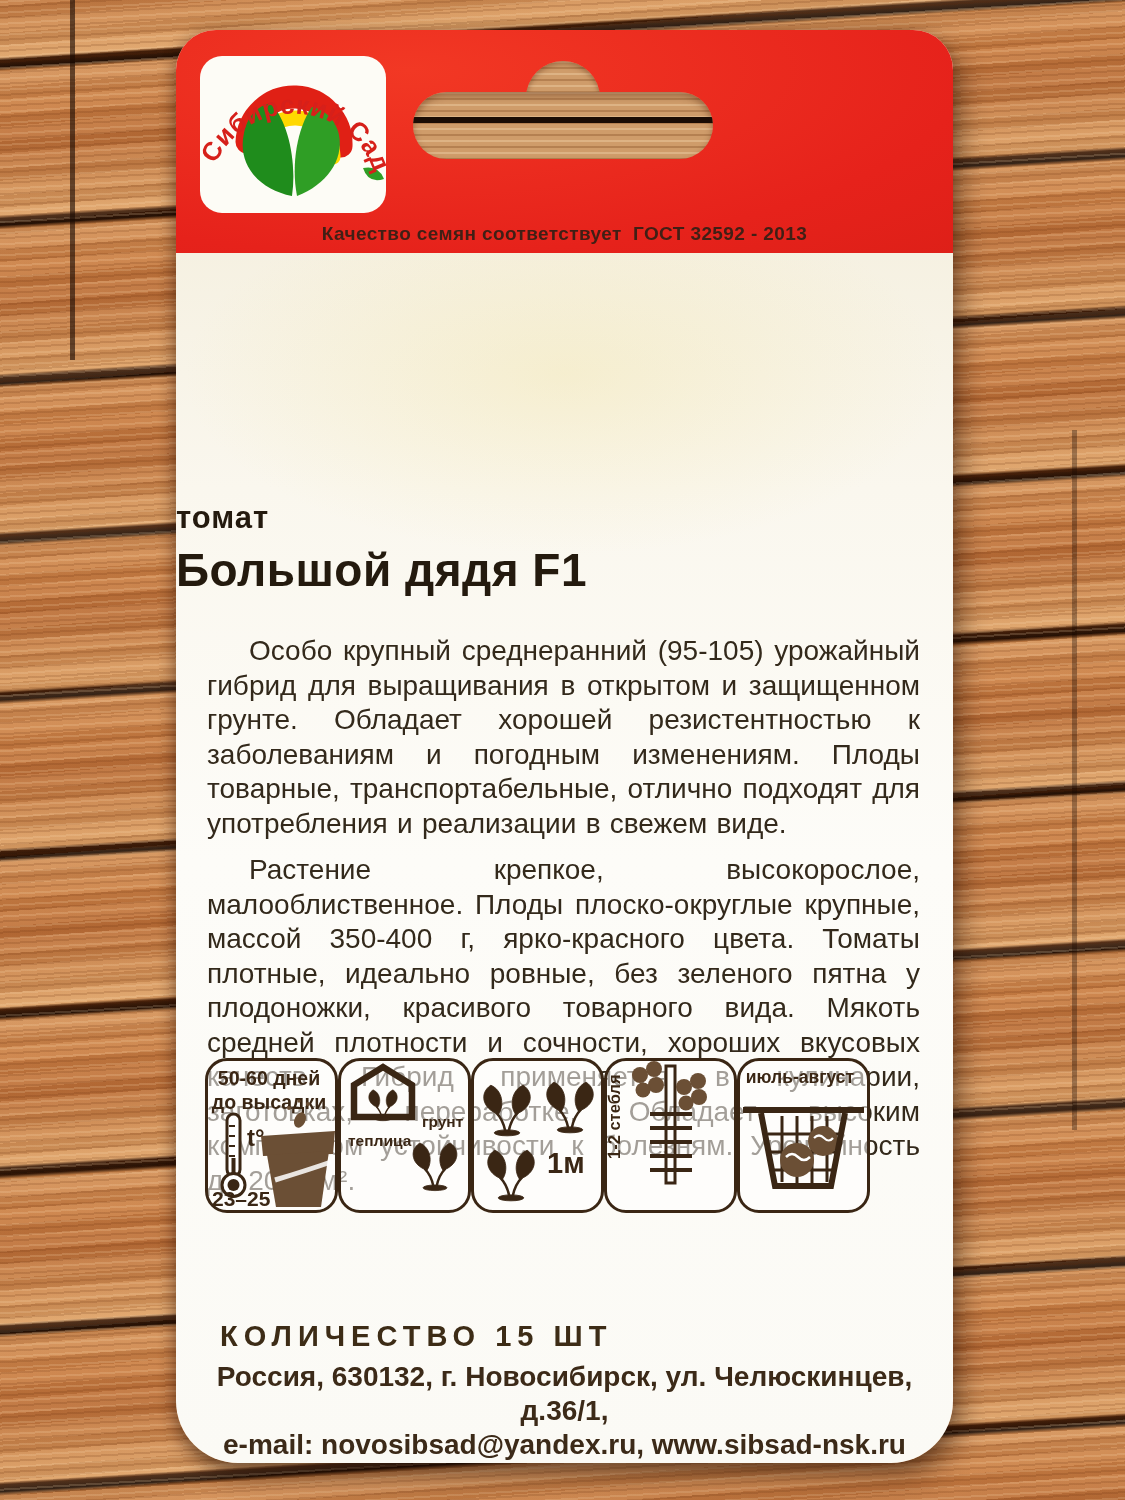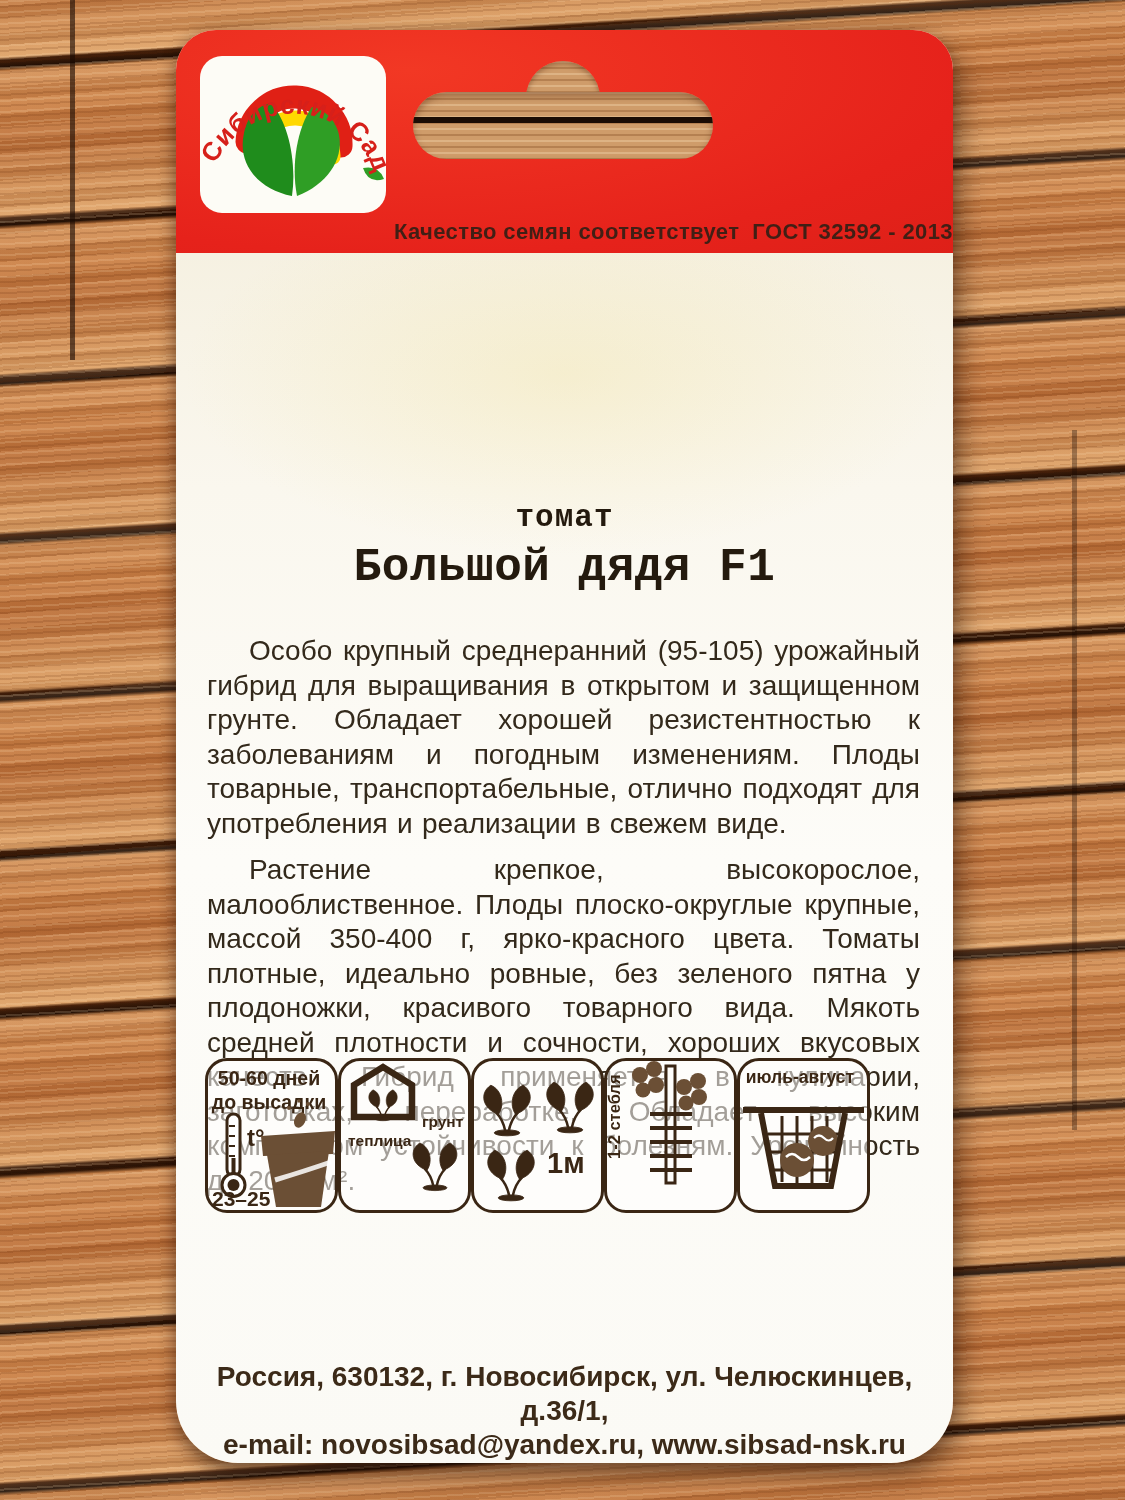--- a/index.html
+++ b/index.html
@@ -30,41 +30,41 @@
     background:
       radial-gradient(ellipse 70% 18% at 50% 24%, rgba(240,224,150,.30), rgba(240,224,150,0) 70%),
       linear-gradient(180deg,#f2ebd3 0,#f5f0e0 13%,#faf7ee 32%,#fdfcf8 58%,#fbfaf5 100%);
     box-shadow:9px 13px 26px rgba(32,11,0,.45), -4px 4px 14px rgba(32,11,0,.28);
     color:#33291c;}
 
   
   .red-header{position:absolute;left:0;top:0;width:100%;height:223px;
     border-radius:40px 40px 0 0;
     background:radial-gradient(130% 150% at 30% 18%, #f23824 0%, #e6221b 55%, #d51d15 100%);}
-  .gost{position:absolute;left:0;bottom:8px;width:100%;text-align:right;
-    font-size:22px;font-weight:600;color:#411f15;letter-spacing:.4px;white-space:pre;}
+  .gost{position:absolute;left:0;bottom:8px;width:100%;text-align:center;
+    font-size:19px;font-weight:600;color:#411f15;letter-spacing:.4px;white-space:pre;}
 
   
   .logo-box{position:absolute;left:24px;top:26px;width:186px;height:157px;
     background:#fdfcf6;border-radius:22px;}
   .logo-box svg{display:block;width:100%;height:100%;}
 
   
   .slot-wood{background-color:#cf9c6a;
     background-image:repeating-linear-gradient(180deg,
       rgba(255,232,194,.30) 0 2px, rgba(0,0,0,0) 2px 6px,
       rgba(112,56,16,.28) 6px 8px, rgba(0,0,0,0) 8px 12px);}
   .slot-bump{position:absolute;left:350px;top:31px;width:74px;height:68px;
     border-radius:37px 37px 12px 12px;box-shadow:inset 0 3px 5px rgba(70,25,5,.35);}
   .slot{position:absolute;left:237px;top:62px;width:300px;height:67px;
     border-radius:34px;overflow:hidden;box-shadow:inset 0 4px 7px rgba(70,25,5,.4);}
   .slot-gapline{position:absolute;left:0;right:0;top:25px;height:6px;background:#1b0c04;}
 
   
-  .title-block{position:absolute;left:0;top:470px;width:100%;text-align:center;color:#241a0e;font-family:Liberation Mono, monospace;}
+  .title-block{position:absolute;left:0;top:470px;width:100%;color:#241a0e;}
   .category{font-size:31px;font-weight:700;letter-spacing:1px;}
   .variety{font-size:46px;font-weight:700;margin-top:7px;letter-spacing:.5px;}
 
   
   .body-text{position:absolute;left:19px;top:592px;width:737px;
     font-size:28px;line-height:34.5px;text-align:justify;color:#33291b;word-spacing:1.5px;}
   .body-text p{margin:12px;text-indent:42px;}
 
   
   .icons-row{position:absolute;left:29px;top:1028px;display:flex;color:#3a2614;}
@@ -228,20 +228,21 @@
             <circle cx="60" cy="102" r="17" fill="#6b4f35"></circle>
             <circle cx="86" cy="83" r="15" fill="#6b4f35"></circle>
             <path d="M49,99 q6,-6 12,0 t12,0" fill="none" stroke="#fff" stroke-width="2.5"></path>
             <path d="M77,80 q5,-5 10,0 t9,0" fill="none" stroke="#fff" stroke-width="2.2"></path>
           </g>
           <path d="M24,55 L38,128 L94,128 L108,55" fill="none" stroke="#3a2614" stroke-width="6"></path>
         </svg>
       </div>
     </div>
 
+    <div class="qty">КОЛИЧЕСТВО 15 ШТ</div>
 
     <div class="contacts">
       <div>Россия, 630132, г. Новосибирск, ул. Челюскинцев, д.36/1,</div>
       <div>e-mail: novosibsad@yandex.ru, www.sibsad-nsk.ru</div>
     </div>
 
   </div>
 </div>
 
 </body></html>

